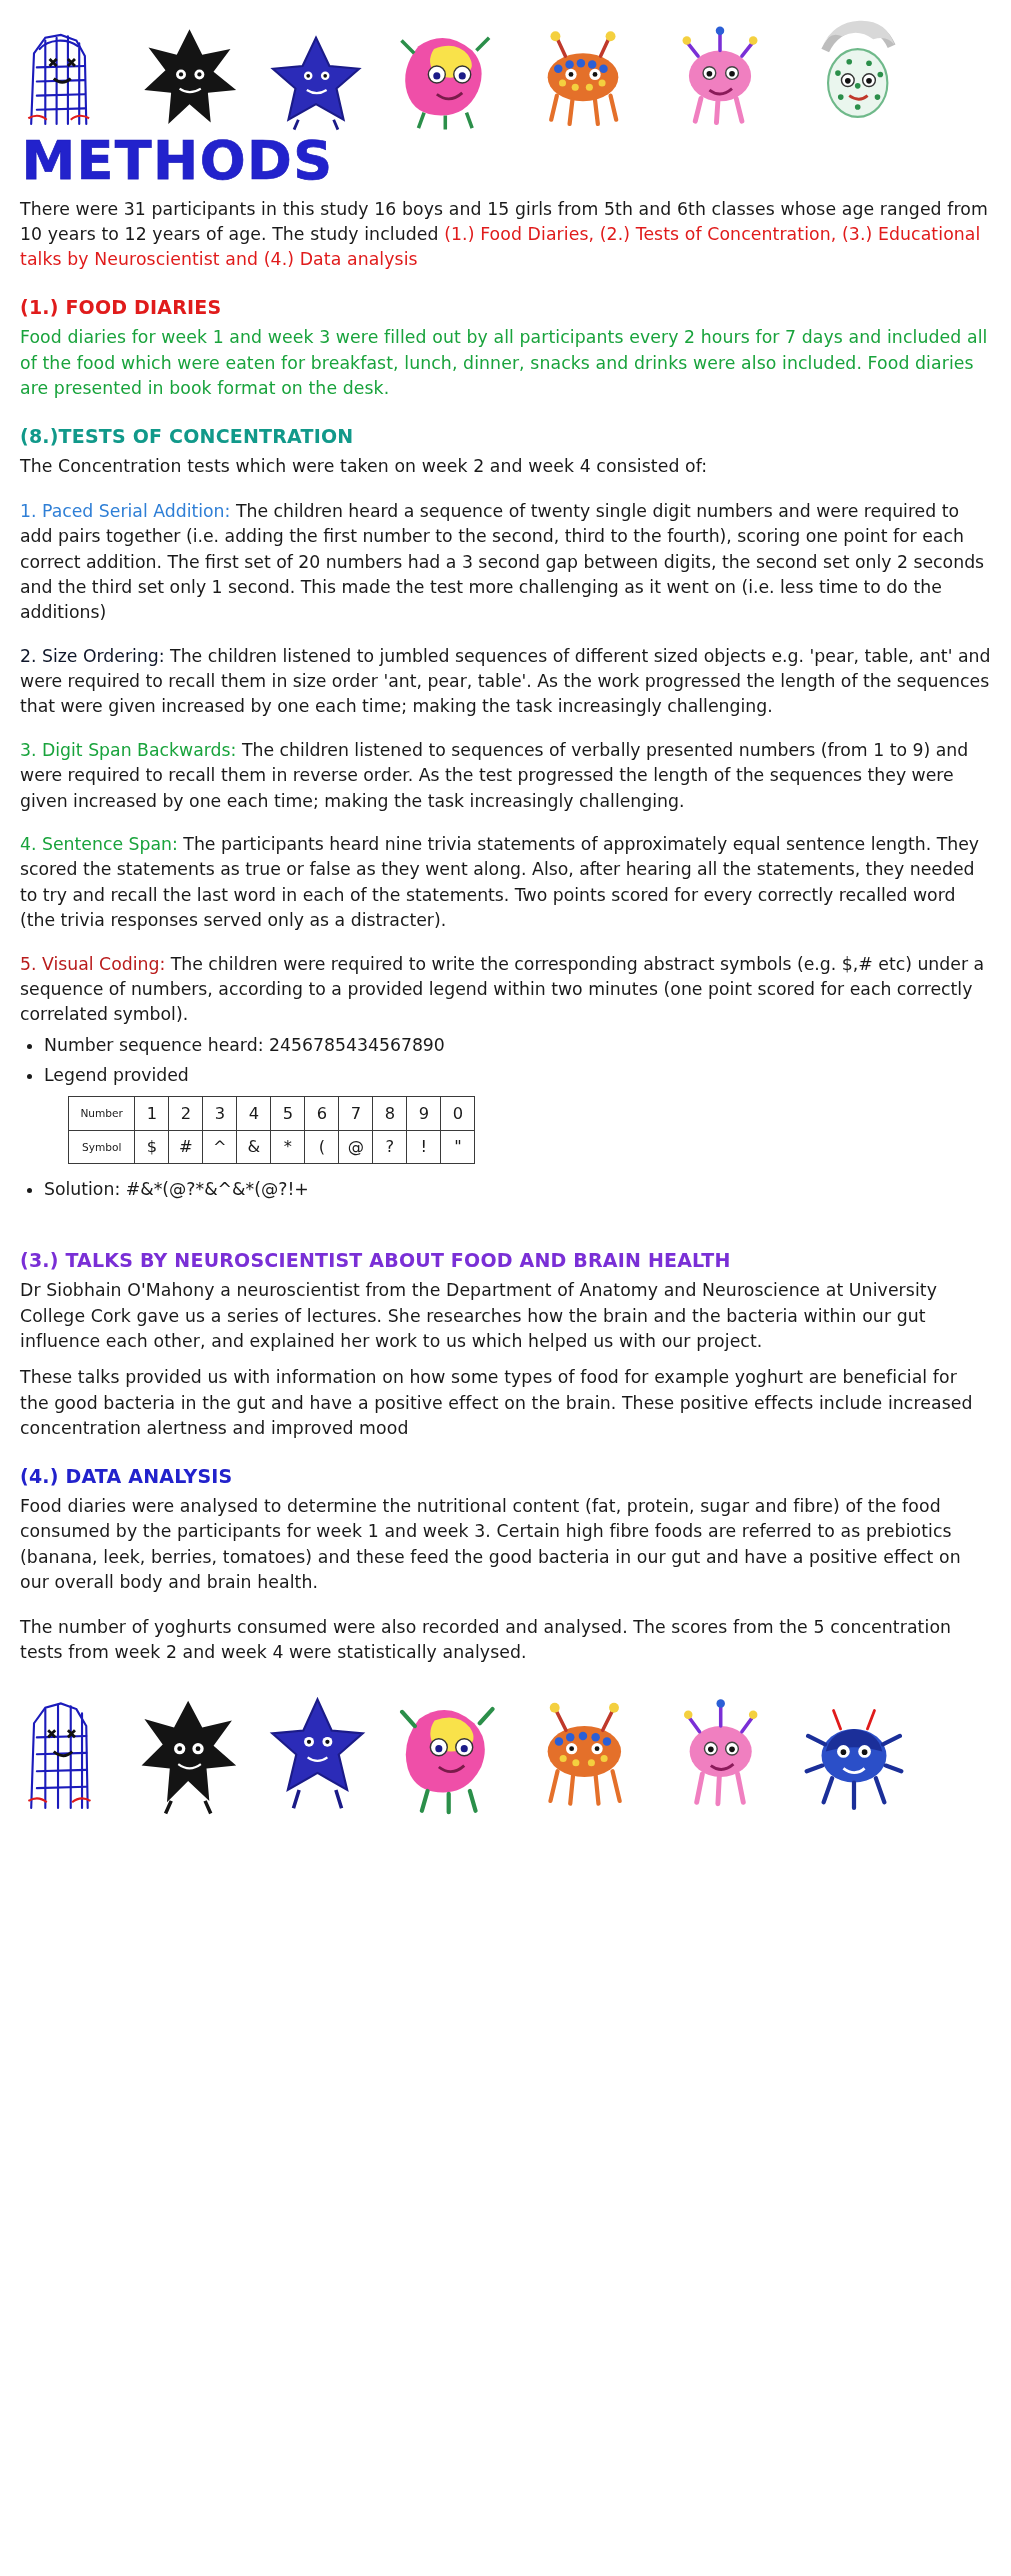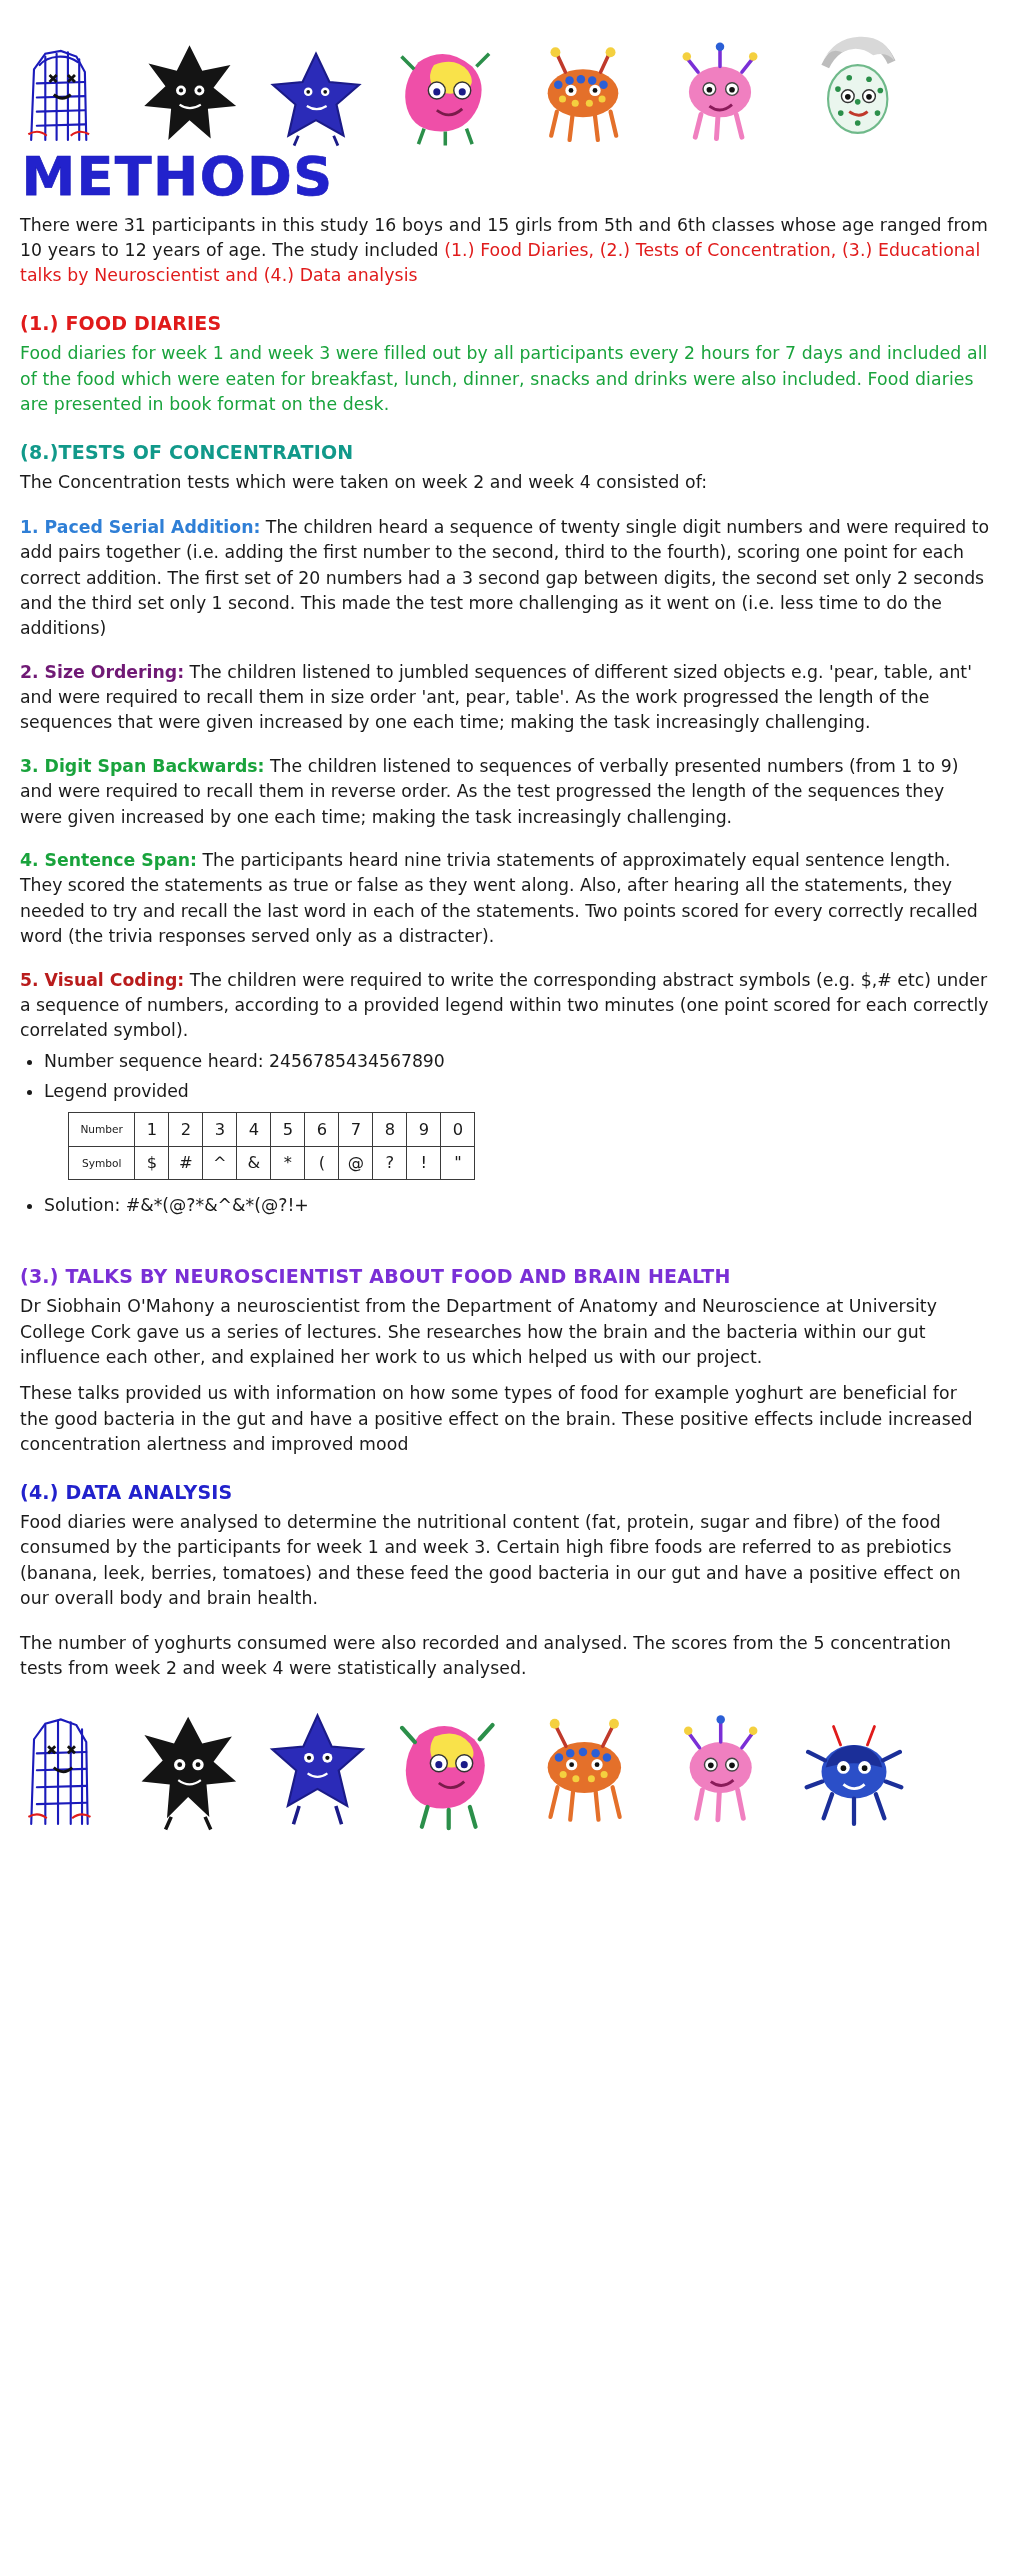--- a/index.html
+++ b/index.html
@@ -10,21 +10,21 @@
   body {
     width: 1011px;
     font-family: "DejaVu Sans", sans-serif;
     color: #1a1a1a;
   }
   .page {
     position: relative;
     width: 1011px;
     min-height: 2576px;
     box-sizing: border-box;
-    padding: 16px 20px 0 20px;
+    padding: 0 20px 0 20px;
     background: #ffffff;
   }
 
   
   .creature-row {
     display: flex;
     align-items: flex-end;
     justify-content: flex-start;
     gap: 31px;
     height: 134px;
@@ -73,24 +73,24 @@
   p.body.green { color: #19a33c; }
 
   .inline-red { color: #e01b1b; }
 
   .test-block {
     font-size: 17.3px;
     line-height: 1.46;
     margin: 0 0 18.4px 0;
   }
   .test-label {
-    font-weight: bold;
+    font-weight: normal;
   }
   .t1 { color: #2f7fd6; }
-  .t2 { color: #701a75; }
+  .t2 { color: #0f172a; }
   .t3 { color: #19a33c; }
   .t4 { color: #19a33c; }
   .t5 { color: #b91c1c; }
 
   ul.bullets {
     margin: 2.8px 0 4.2px 0;
     padding-left: 24px;
     font-size: 17.3px;
     line-height: 1.5;
   }

